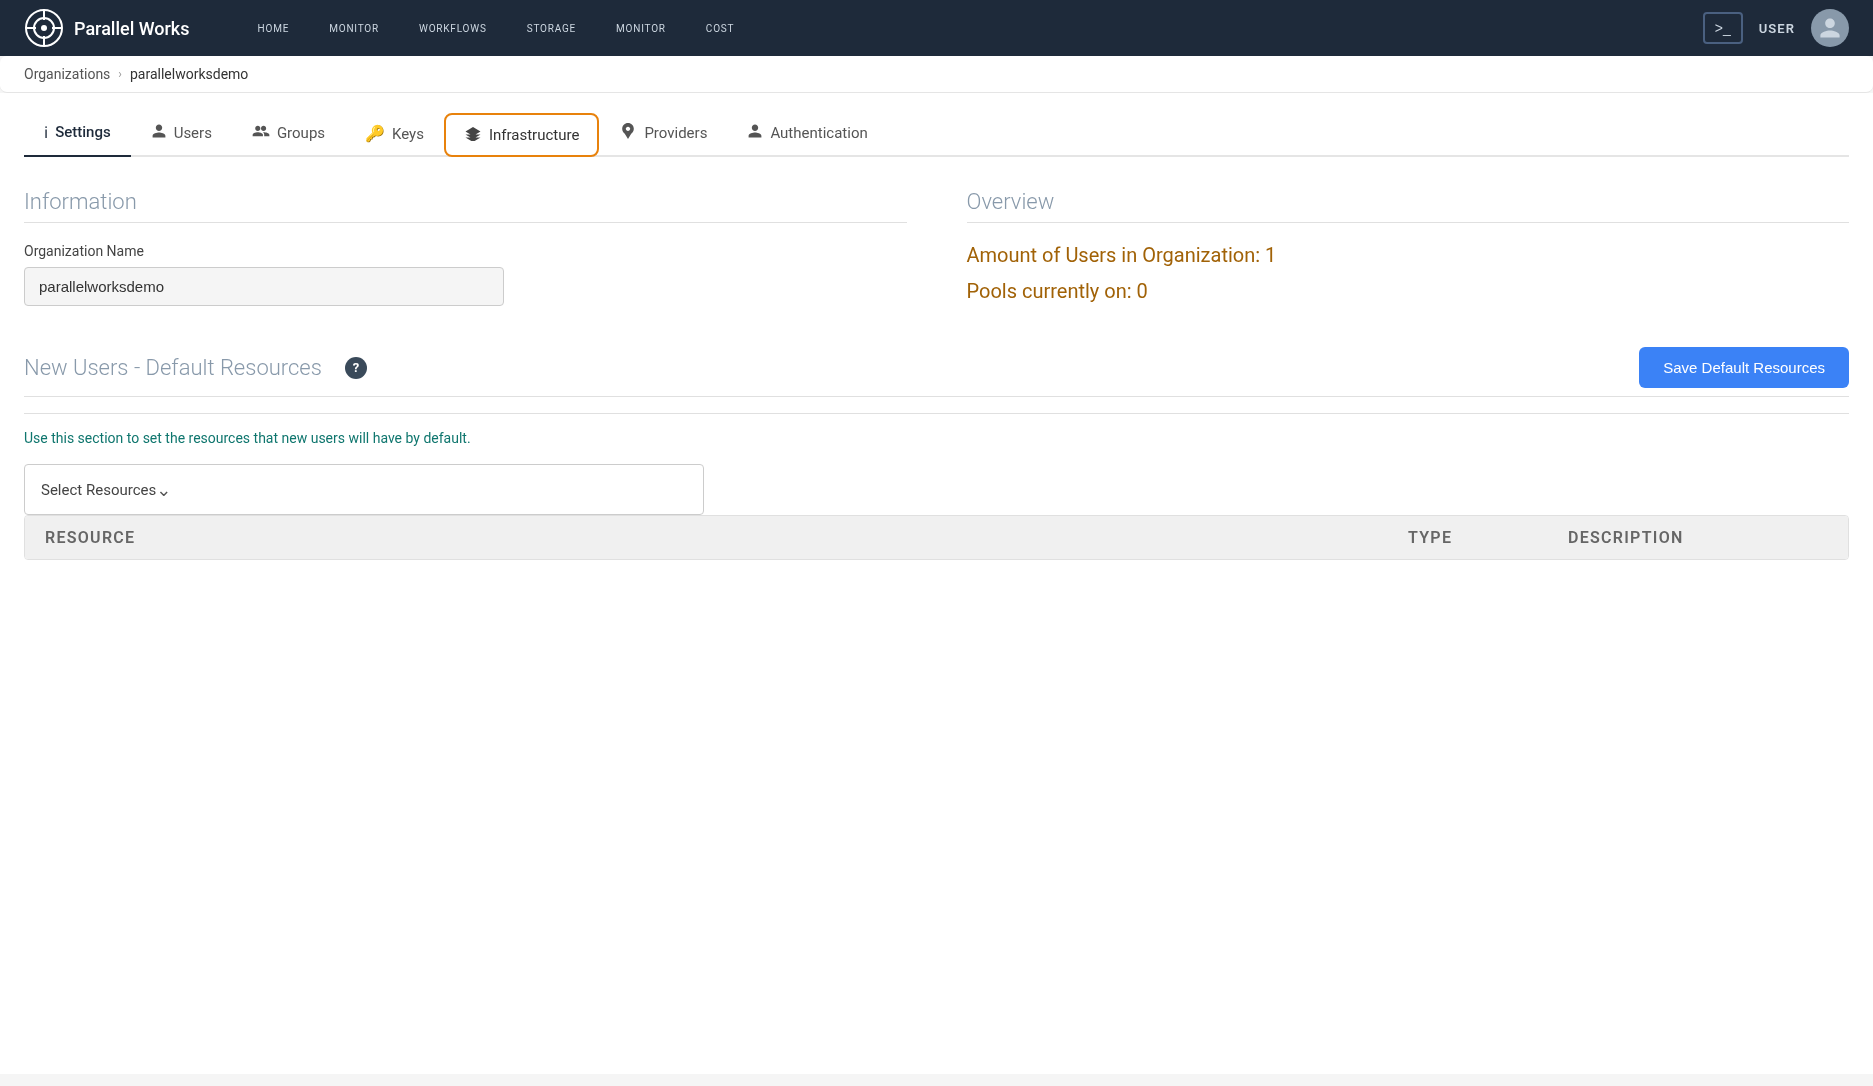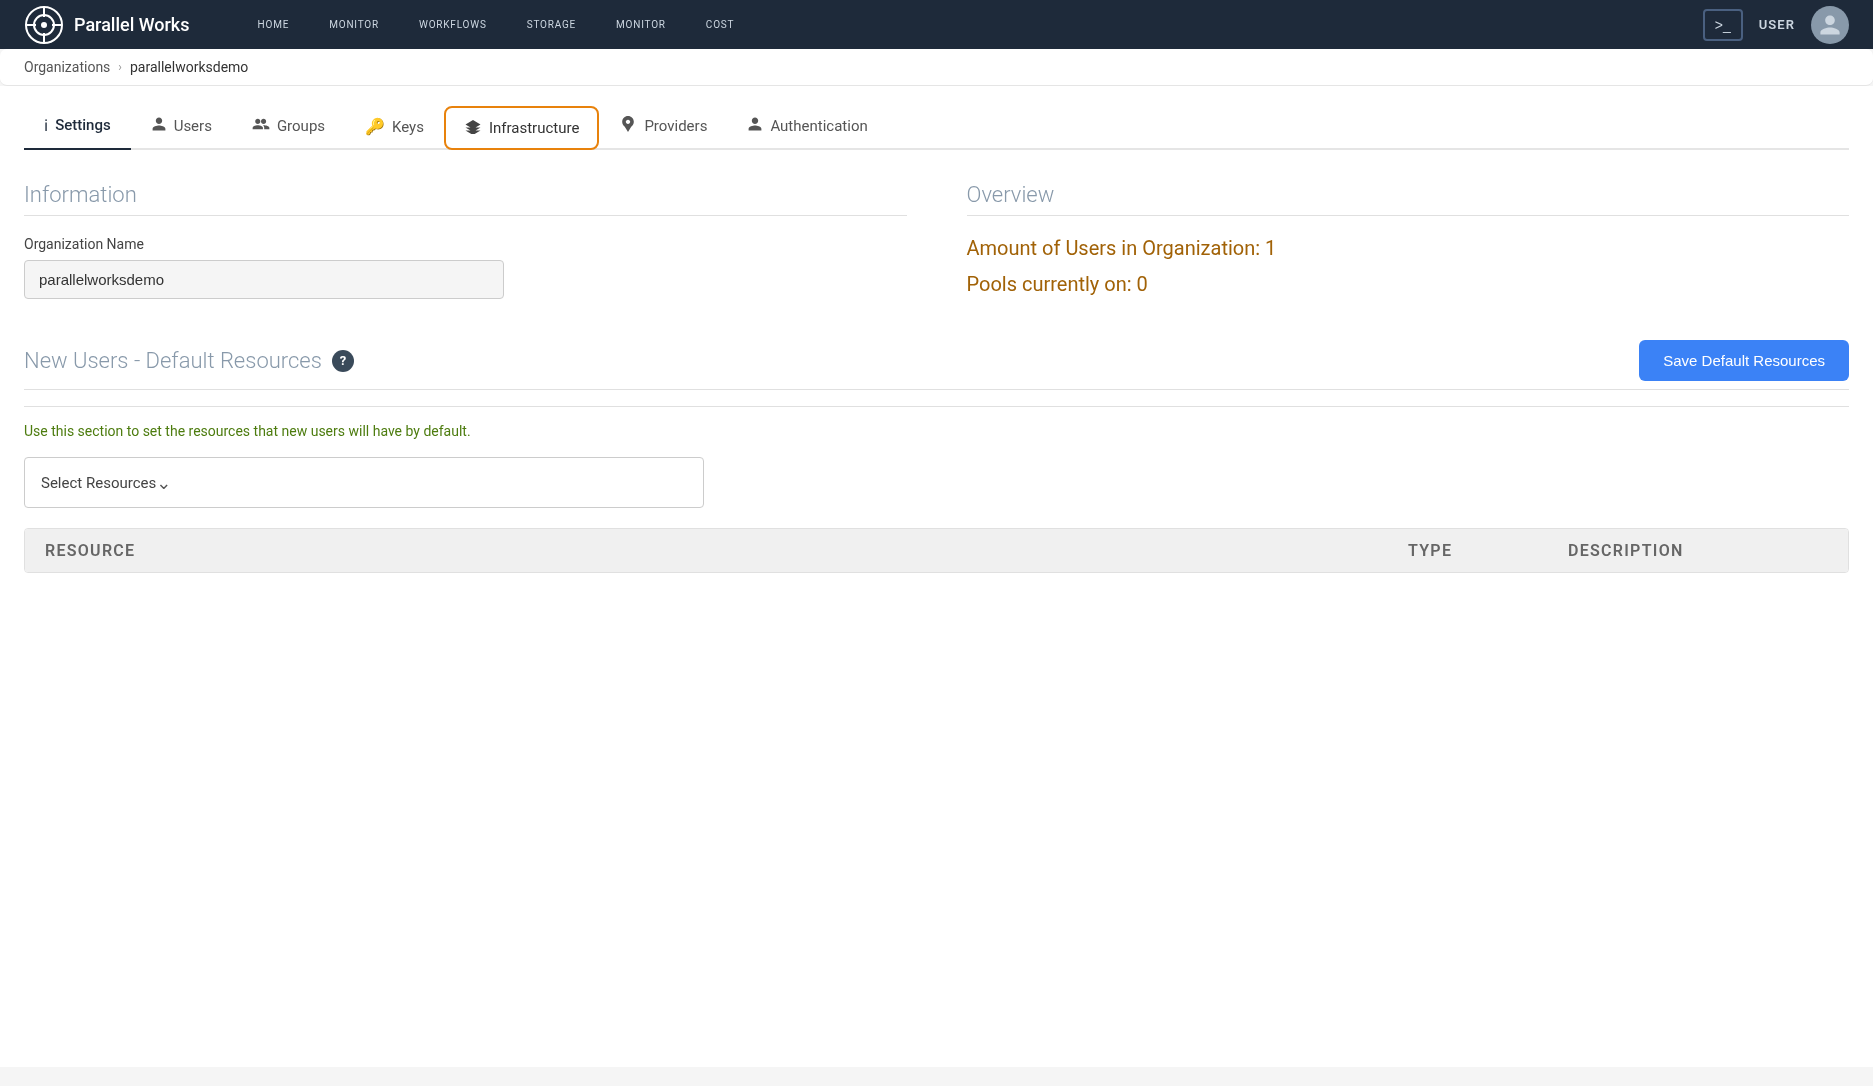--- a/index.html
+++ b/index.html
@@ -4,21 +4,21 @@
   <style>
     * { box-sizing: border-box; margin: 0; padding: 0; }
     body { font-family: -apple-system, BlinkMacSystemFont, 'Segoe UI', Roboto, sans-serif; background: #f5f5f5; color: #333; }
 
     
     .top-nav {
       background: #1e2a3a;
       display: flex;
       align-items: center;
       padding: 0 24px;
-      height: 49px;
+      height: 56px;
       gap: 0;
     }
     .logo-area {
       display: flex;
       align-items: center;
       gap: 10px;
       margin-right: 48px;
     }
     .logo-icon {
       width: 40px;
@@ -192,21 +192,21 @@
       align-items: center;
       justify-content: space-between;
       padding-bottom: 8px;
       border-bottom: 1px solid #e0e0e0;
       margin-bottom: 16px;
     }
 
     .section-header-left {
       display: flex;
       align-items: center;
-      gap: 10px;
+      gap: 23px;
     }
 
     .help-icon {
       width: 22px;
       height: 22px;
       border-radius: 50%;
       background: #3a4a5a;
       color: #fff;
       display: flex;
       align-items: center;
@@ -222,38 +222,37 @@
       border: none;
       border-radius: 6px;
       padding: 12px 24px;
       font-size: 15px;
       font-weight: 500;
       cursor: pointer;
     }
 
     .section-desc {
       font-size: 14px;
-      color: #4d7c0f;
+      color: #0f766e;
       margin-bottom: 18px;
     }
 
     
     .dropdown {
       border: 1px solid #ccc;
       border-radius: 4px;
       padding: 14px 16px;
       max-width: 680px;
       display: flex;
       align-items: center;
       justify-content: flex-start;
       cursor: pointer;
       background: #fff;
       font-size: 15px;
       color: #444;
-      margin-bottom: 20px;
     }
     .chevron { font-size: 18px; color: #555; }
 
     
     .resources-table {
       border: 1px solid #e0e0e0;
       border-radius: 4px;
       overflow: hidden;
     }
     .table-header {

